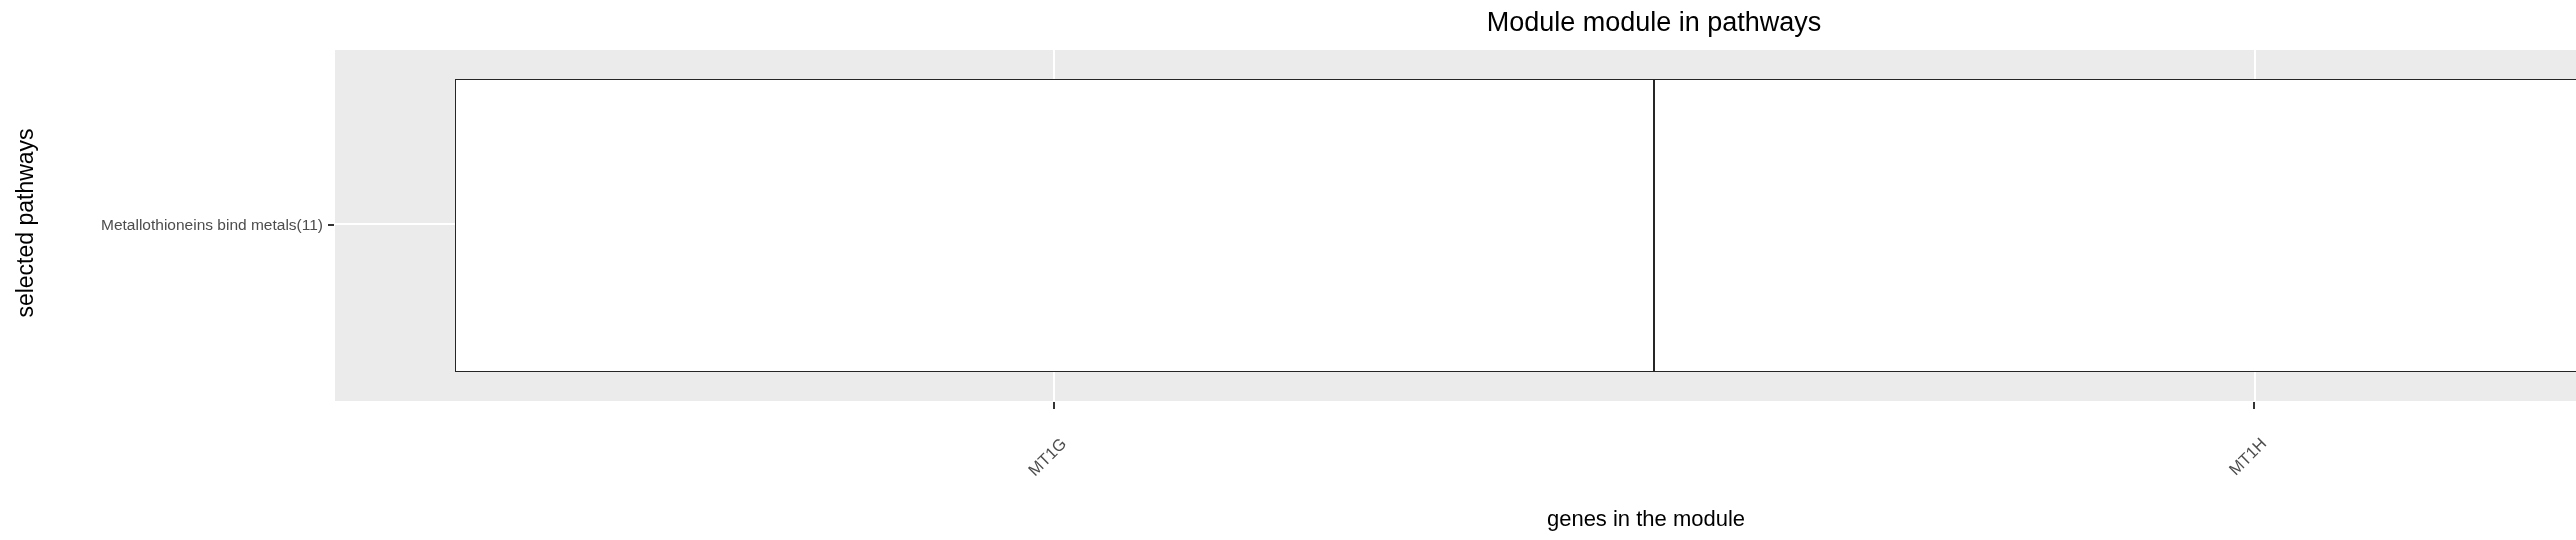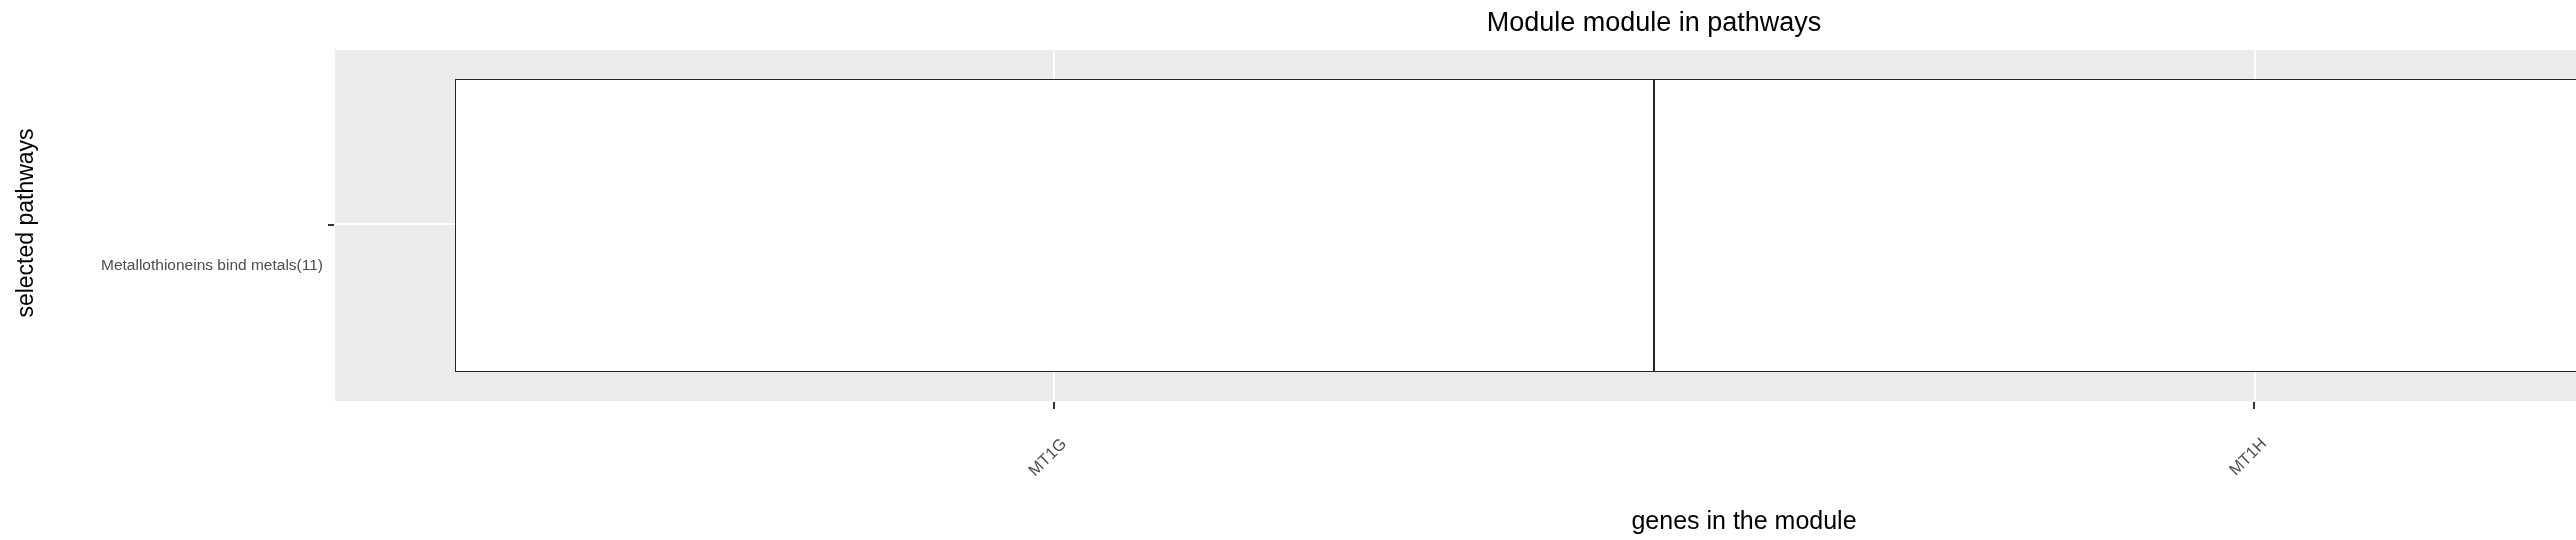--- a/index.html
+++ b/index.html
@@ -15,22 +15,22 @@
   .abs{position:absolute;}
   .plot-title{
     left:1654px;top:6.2px;transform:translateX(-50%);
     font-size:27px;line-height:1.2;color:var(--text);white-space:nowrap;
   }
   .y-axis-title{
     left:25px;top:223px;transform:translate(-50%,-50%) rotate(-90deg);
     font-size:23px;color:var(--text);white-space:nowrap;
   }
   .x-axis-title{
-    left:1744px;top:506px;transform:translateX(-50%);
-    font-size:25px;color:var(--text);white-space:nowrap;
+    left:1646px;top:506px;transform:translateX(-50%);
+    font-size:22px;color:var(--text);white-space:nowrap;
   }
   .panel{
     left:335px;top:50px;width:2639px;height:351px;background:var(--panel-bg);
   }
   .gridline-h{
     position:absolute;left:0;top:173px;width:100%;height:1.5px;background:var(--grid);
   }
   .gridline-v{
     position:absolute;top:0;width:1.5px;height:100%;background:var(--grid);
   }
@@ -40,21 +40,21 @@
     position:absolute;top:29px;width:1199px;height:293px;box-sizing:border-box;
     background:var(--tile-fill);border:1px solid var(--tile-border);
   }
   .tile.t1{left:120px;}
   .tile.t2{left:1319px;}
   .y-tick-mark{
     left:328px;top:224px;width:5.7px;height:2.1px;background:var(--tick);
   }
   .y-tick-label{
     right:2768px;top:225px;transform:translateY(-50%);
-    font-size:15.5px;color:var(--tick-label);white-space:nowrap;margin-top:40px;
+    font-size:15.5px;color:var(--tick-label);white-space:nowrap;
   }
   .x-tick-mark{
     top:402px;width:2.1px;height:6.7px;background:var(--tick);
   }
   .x-tick-mark.m1{left:1053px;}
   .x-tick-mark.m2{left:2253px;}
   .x-tick-label{
     top:434px;transform-origin:top right;transform:rotate(-45deg);
     font-size:16.5px;color:var(--tick-label);white-space:nowrap;line-height:1.1;
   }

